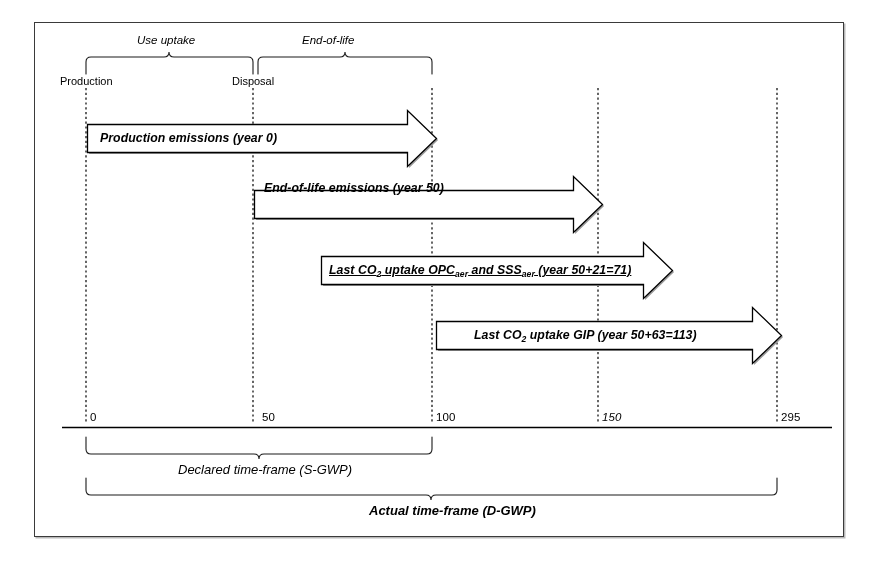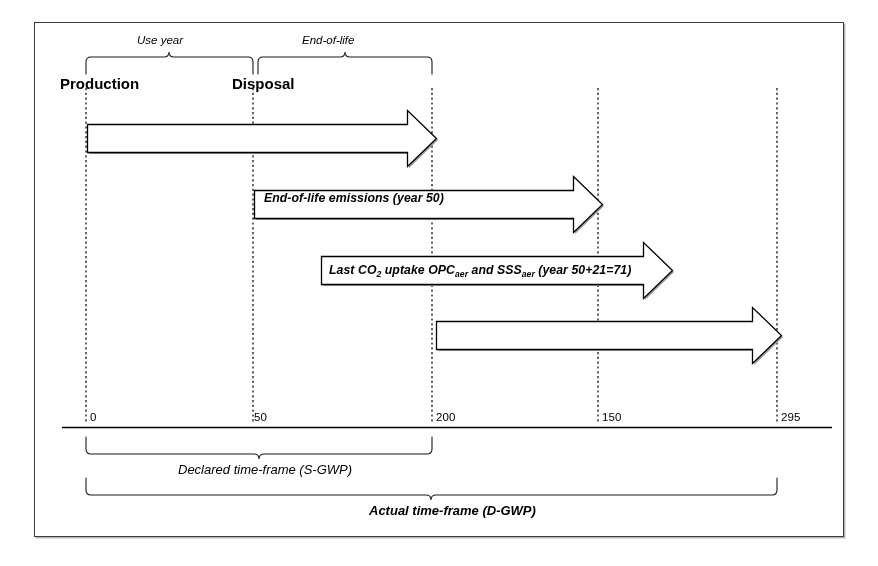--- a/index.html
+++ b/index.html
@@ -43,22 +43,21 @@
     position: absolute;
     white-space: nowrap;
     color: #000000;
     line-height: 1;
   }
   .tick-label {
     font-size: 11.5px;
     letter-spacing: 0.1px;
   }
   .node-label {
-    font-size: 15px;
-    font-weight: bold;
+    font-size: 11px;
   }
   .brace-label {
     font-size: 11.5px;
     font-style: italic;
   }
   .brace-label-small {
     font-size: 13px;
     font-style: italic;
   }
   .arrow-label {
@@ -126,34 +125,36 @@
     <g fill="none" stroke="#1a1a1a" stroke-width="1.1" stroke-linecap="round">
       <path d="M 86,437 L 86,449 Q 86,454 91,454 L 254,454 Q 259,454 259,459 Q 259,454 264,454 L 427,454 Q 432,454 432,449 L 432,437"></path>
     </g>
 
     <g fill="none" stroke="#1a1a1a" stroke-width="1.1" stroke-linecap="round">
       <path d="M 86,478 L 86,490 Q 86,495 91,495 L 426,495 Q 431,495 431,500 Q 431,495 436,495 L 772,495 Q 777,495 777,490 L 777,478"></path>
     </g>
 
   </svg>
 
-  <div class="lbl brace-label" style="left:137px; top:35px;">Use year</div>
+  <div class="lbl brace-label" style="left:137px; top:35px;">Use uptake</div>
   <div class="lbl brace-label" style="left:302px; top:35px;font-style:italic;">End-of-life</div>
 
   <div class="lbl node-label" style="left:60px; top:76px;">Production</div>
   <div class="lbl node-label" style="left:232px; top:76px;">Disposal</div>
 
+  <div class="lbl arrow-label" style="left:100px; top:132px;">Production emissions (year 0)</div>
 
-  <div class="lbl arrow-label" style="left:264px; top:192px;text-align:right;">End-of-life emissions (year 50)</div>
+  <div class="lbl arrow-label" style="left:264px; top:182px;text-align:right;">End-of-life emissions (year 50)</div>
 
-  <div class="lbl arrow-label" style="left:329px; top:264px;">Last CO<sub>2</sub> uptake OPC<sub>aer</sub> and SSS<sub>aer</sub> (year 50+21=71)</div>
+  <div class="lbl arrow-label" style="left:329px; top:264px;text-decoration:underline;">Last CO<sub>2</sub> uptake OPC<sub>aer</sub> and SSS<sub>aer</sub> (year 50+21=71)</div>
 
+  <div class="lbl arrow-label" style="left:474px; top:329px;">Last CO<sub>2</sub> uptake GIP (year 50+63=113)</div>
 
   <div class="lbl tick-label" style="left:90px; top:412px;">0</div>
-  <div class="lbl tick-label" style="left:254px; top:412px;">50</div>
-  <div class="lbl tick-label" style="left:436px; top:412px;">200</div>
-  <div class="lbl tick-label" style="left:602px; top:412px;">150</div>
+  <div class="lbl tick-label" style="left:262px; top:412px;">50</div>
+  <div class="lbl tick-label" style="left:436px; top:412px;">100</div>
+  <div class="lbl tick-label" style="left:602px; top:412px;font-style:italic;">150</div>
   <div class="lbl tick-label" style="left:781px; top:412px;">295</div>
 
   <div class="lbl brace-label-small" style="left:178px; top:463px;">Declared time-frame (S-GWP)</div>
   <div class="lbl brace-label-small" style="left:369px; top:504px;font-weight:bold;">Actual time-frame (D-GWP)</div>
 
 </div>
 
 </body></html>

